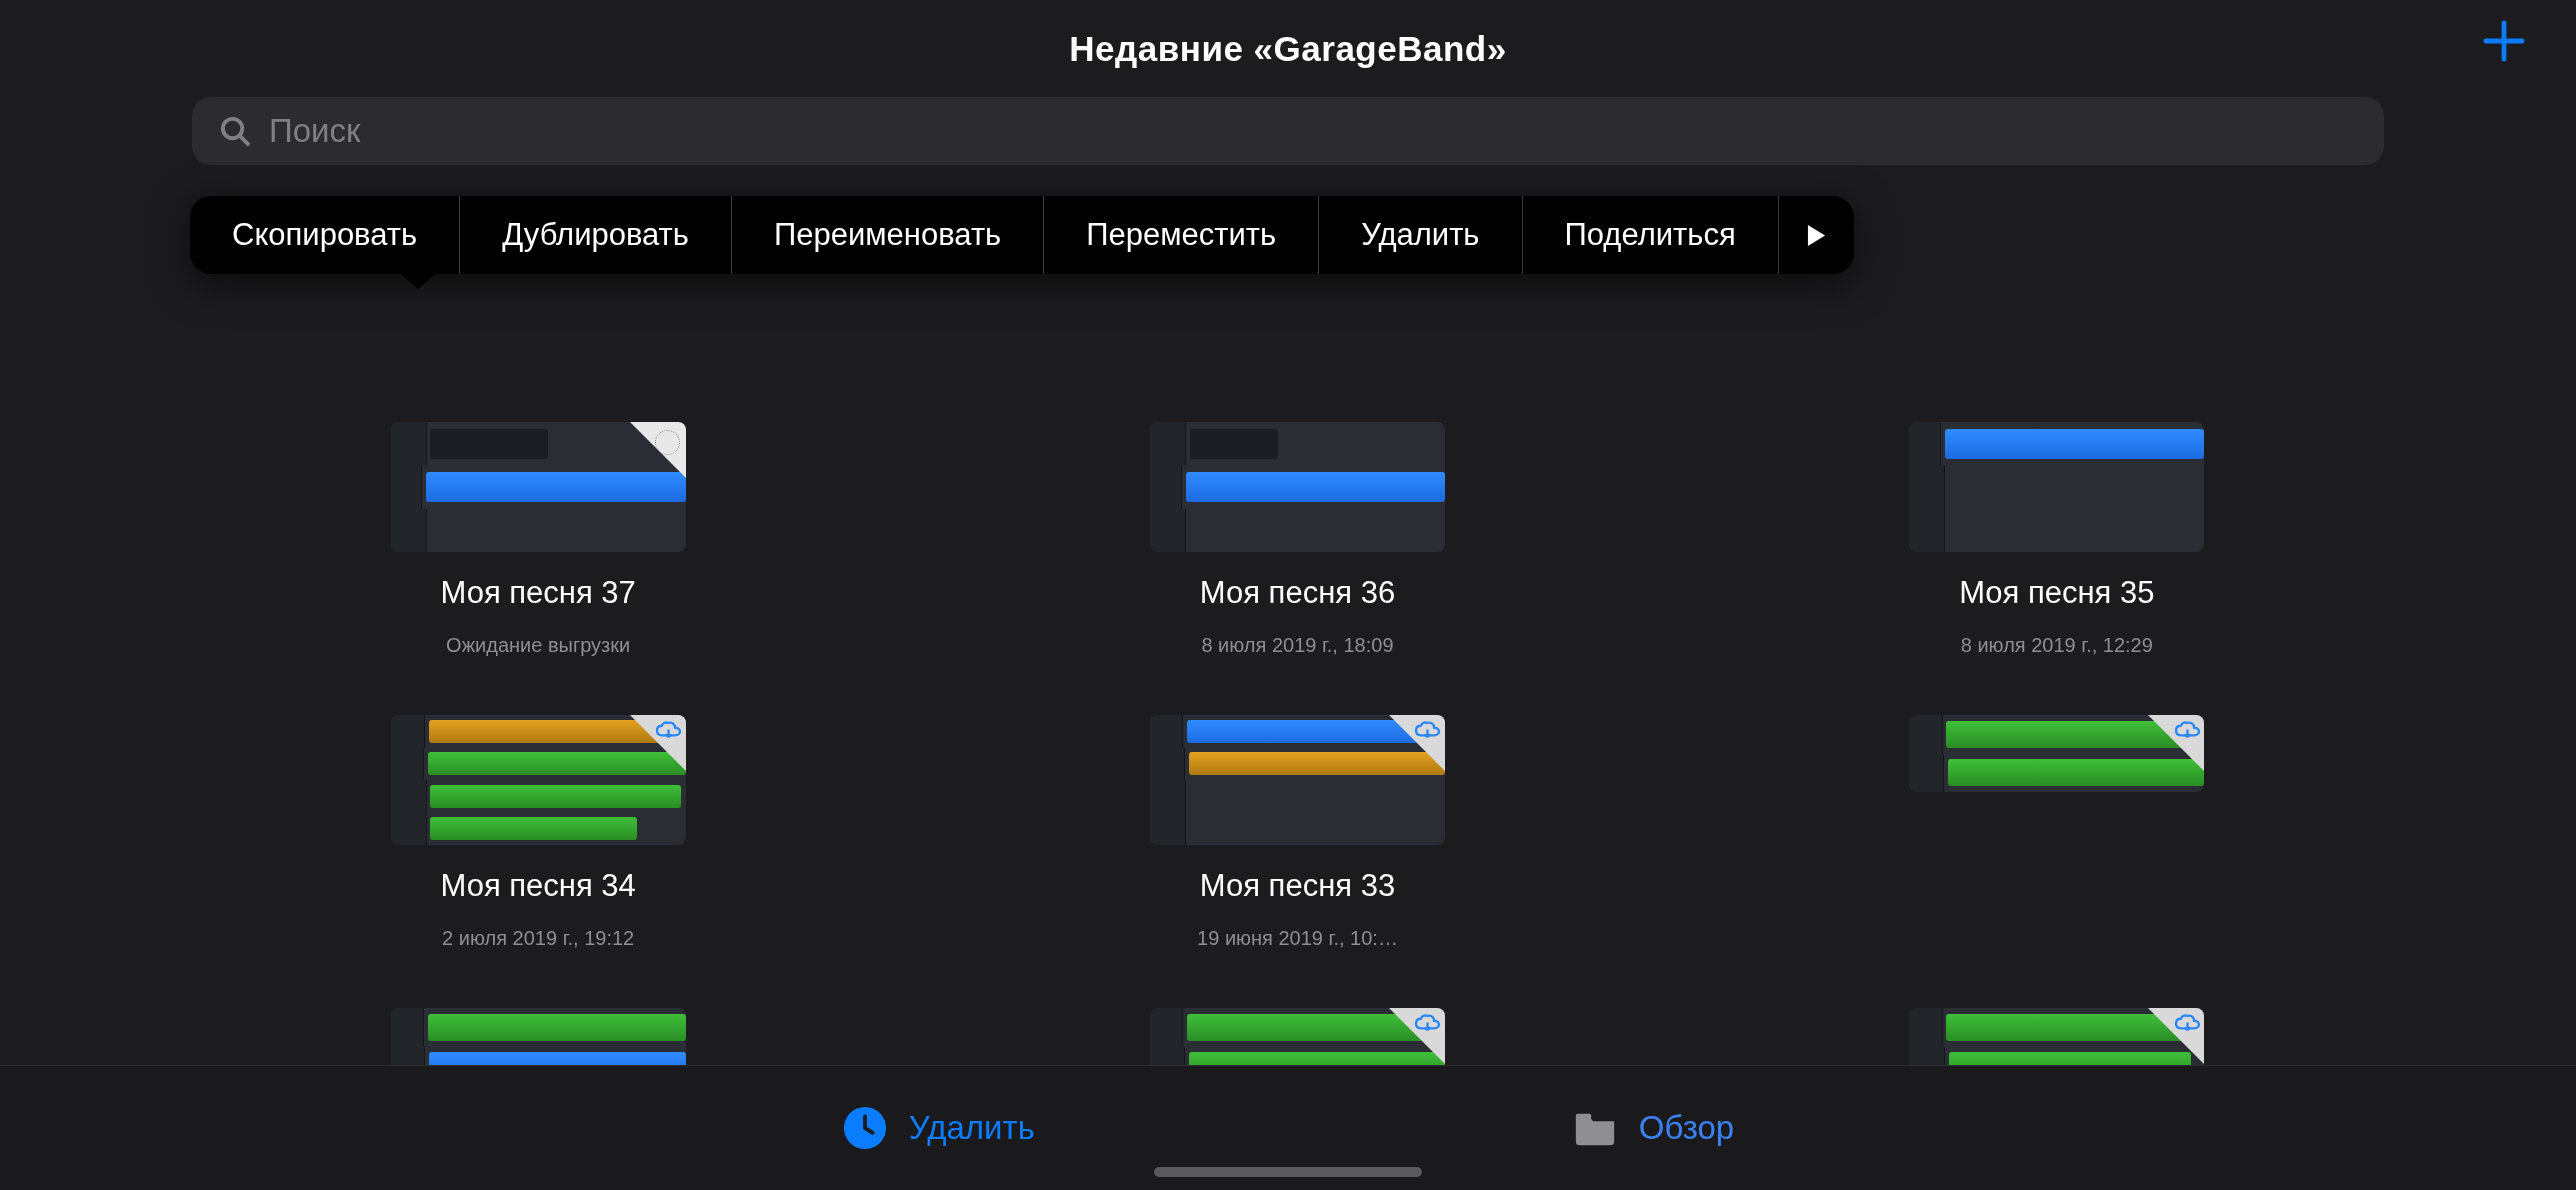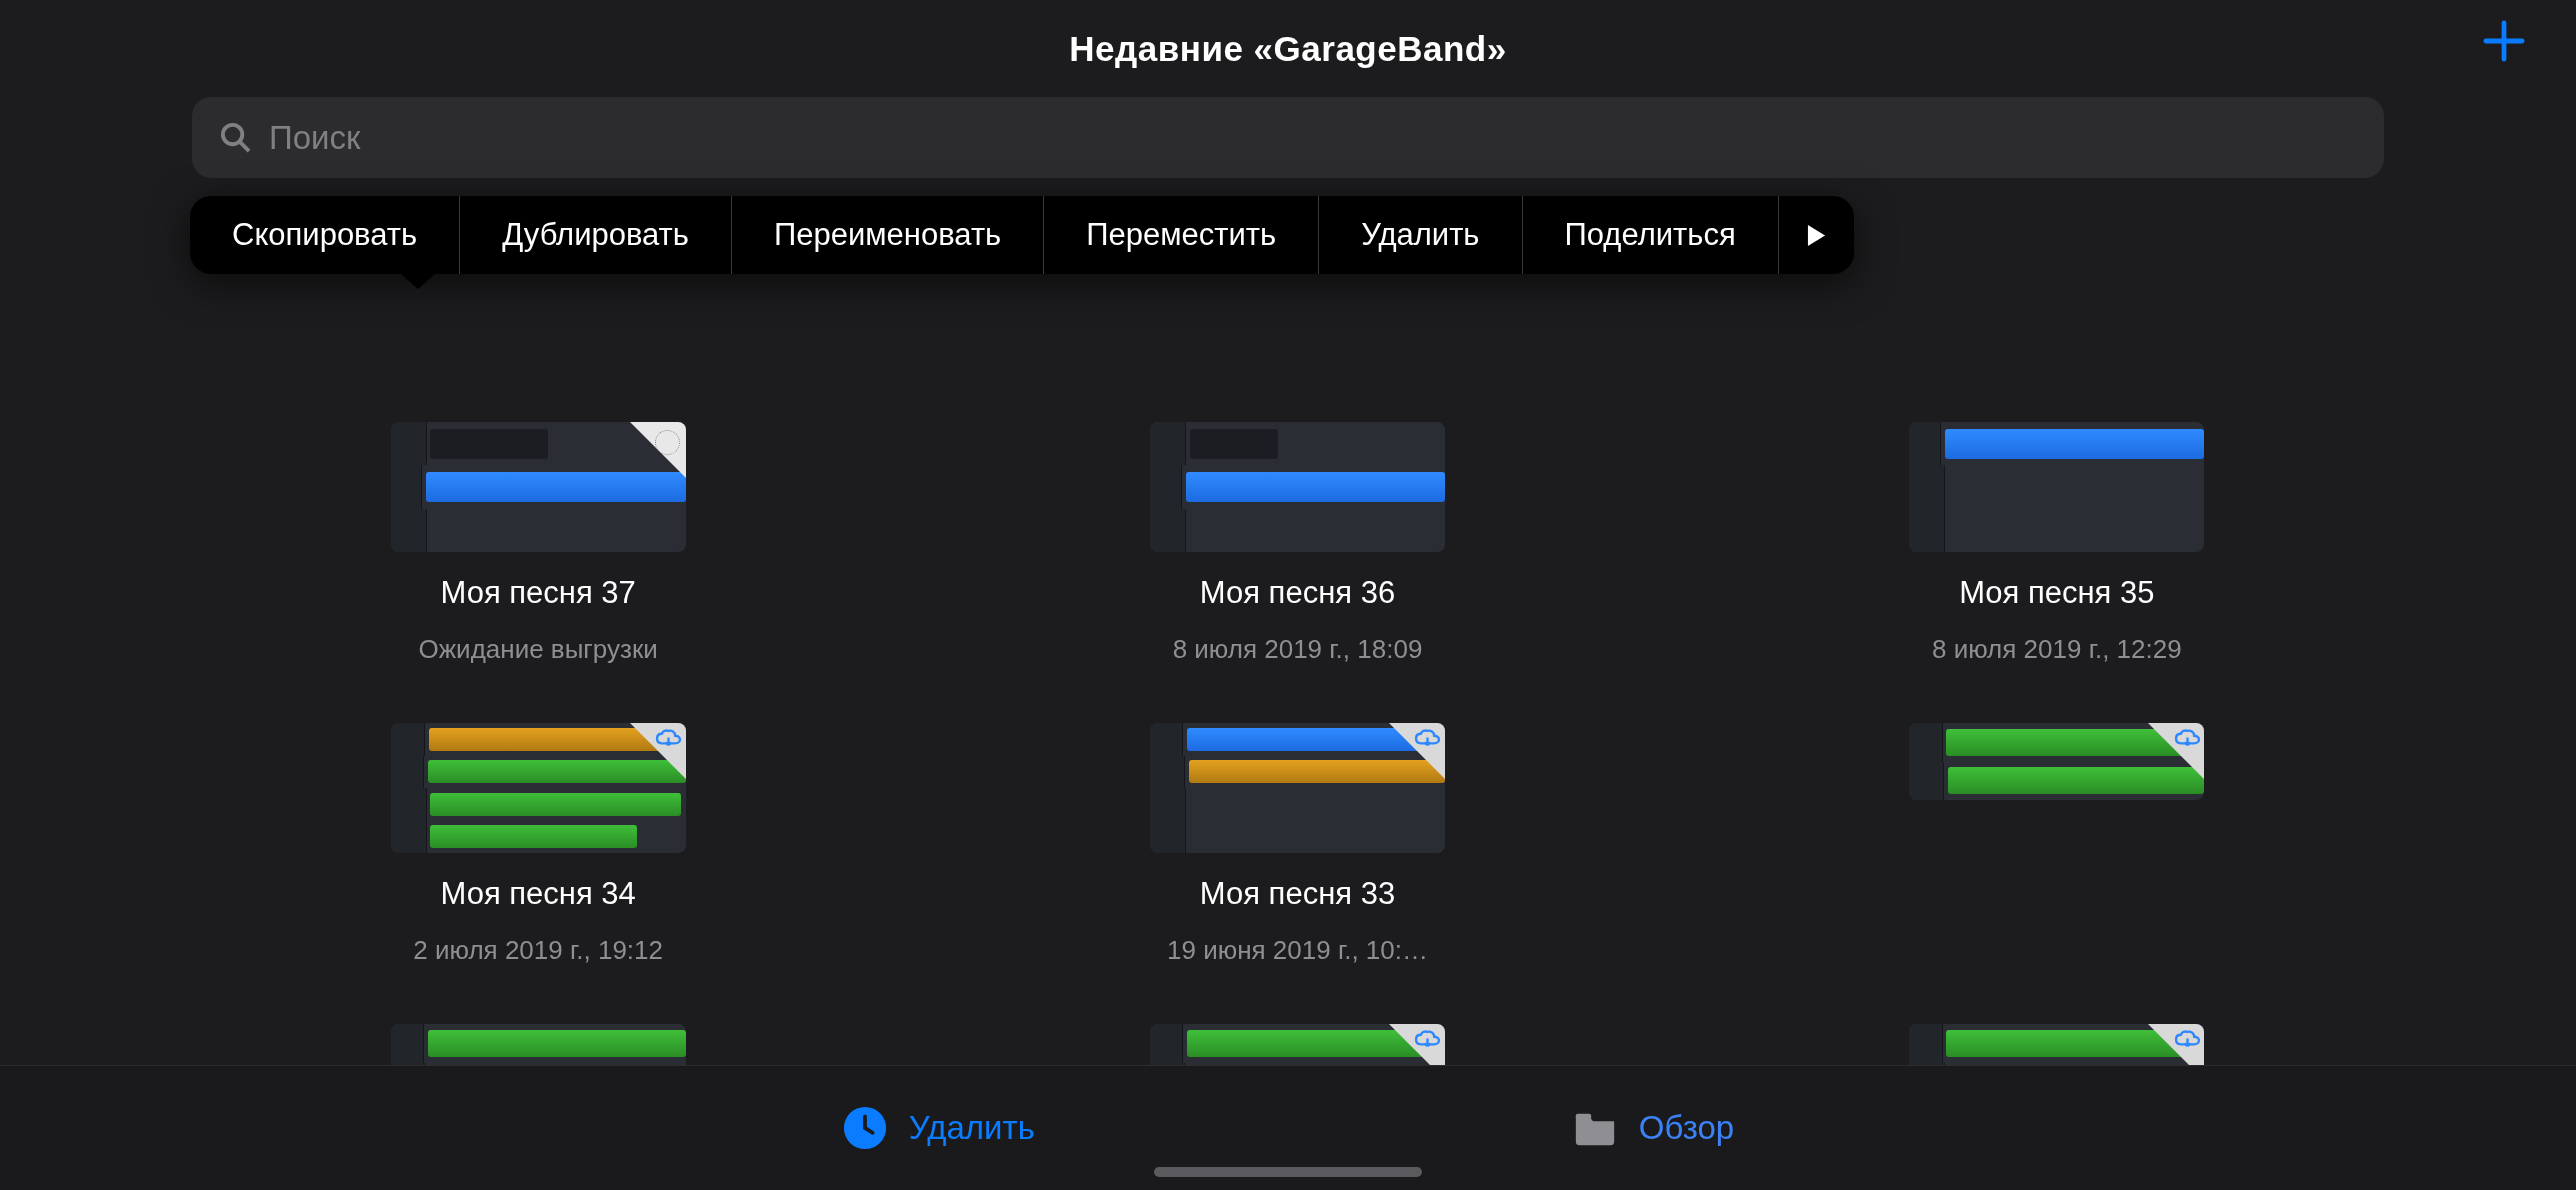--- a/index.html
+++ b/index.html
@@ -6,21 +6,21 @@
   html, body { width: 2576px; height: 1190px; background: #1c1c1e; color: #fff; overflow: hidden; }
 
   
   .header { position: relative; height: 97px; display: flex; align-items: center; justify-content: center; }
   .header-title { font-size: 35px; font-weight: 600; letter-spacing: 0.5px; }
   .header-add { position: absolute; right: 48px; top: 17px; width: 48px; height: 48px; display: flex; align-items: center; justify-content: center; cursor: pointer; }
   .header-add svg { width: 44px; height: 44px; stroke: #0a7cff; stroke-width: 5; stroke-linecap: round; }
 
   
   .search-wrap { position: relative; margin: 0 192px 0 192px; }
-  .search { display: flex; align-items: center; gap: 17px; height: 81px; padding: 0 27px; background: #2c2c2e; border-radius: 19px; }
+  .search { display: flex; align-items: center; gap: 17px; height: 68px; padding: 0 27px; background: #2c2c2e; border-radius: 19px; }
   .search svg { width: 33px; height: 33px; stroke: #808084; stroke-width: 4; fill: none; }
   .search input { flex: 1; background: transparent; border: none; outline: none; color: #dcdce0; font-size: 33px; }
   .search input::placeholder { color: #808084; }
 
   
   .popover { position: absolute; top: 196px; left: 190px; display: flex; background: #000; border-radius: 21px; box-shadow: 0 9.6px 38px rgba(0,0,0,.6); z-index: 50; }
   .popover > .poplabel { padding: 21px 42px; color: #fff; font-size: 31px; font-weight: 400; cursor: pointer; border-right: 1px solid #3a3a3c; white-space: nowrap; }
   .popover > .popmore { padding: 21px 27px; color: #fff; font-size: 27px; cursor: pointer; display:flex;align-items:center;justify-content:center; }
   .popover > .popmore svg { width: 21px; height: 25px; fill: #fff; }
   .popover-arrow { position: absolute; left: 211px; bottom: -15.3px; width: 0; height: 0; border-left: 17px solid transparent; border-right: 17px solid transparent; border-top: 15.3px solid #000; }
@@ -29,21 +29,21 @@
   .grid-scroll { position: absolute; top: 326px; bottom: 125px; left: 0; right: 0; overflow: hidden; padding: 96px 173px 0 192px; }
   .grid { display: grid; grid-template-columns: repeat(3, 1fr); gap: 58px 67px; }
   .cell { display: flex; flex-direction: column; align-items: center; gap: 23px; width: 100%; cursor: pointer; }
   .thumb { position: relative; width: 295px; height: 130px; background: #2a2d33; border-radius: 7.7px; overflow: hidden; }
   .thumb.half { height: 77px; }
   .corner-sel { position: absolute; top: 0; right: 0; width: 0; height: 0; border-top: 0; border-left: 56px solid transparent; border-top: 56px solid #e8e8e8; }
   .corner-sel::after { content: ""; position: absolute; top: -48px; right: 5.8px; width: 23px; height: 23px; border: 1.9px dotted #888; border-radius: 50%; }
   .corner-cloud { position: absolute; top: 0; right: 0; width: 0; height: 0; border-left: 56px solid transparent; border-top: 56px solid #d9d9d9; }
   .corner-cloud svg { position: absolute; top: -50px; right: 3.8px; width: 27px; height: 21px; fill: none; stroke: #2d88ff; stroke-width: 2.5; }
   .cell-title { font-size: 31px; font-weight: 400; color: #fff; text-align: center; }
-  .cell-sub   { font-size: 26px; font-weight: 400; color: #8e8e93; text-align: center; white-space: nowrap; max-width: 307px; overflow: hidden; text-overflow: ellipsis; }
+  .cell-sub   { font-size: 20px; font-weight: 400; color: #8e8e93; text-align: center; white-space: nowrap; max-width: 307px; overflow: hidden; text-overflow: ellipsis; }
 
   
   .track { display:flex; flex-direction:column; width:100%; height:100%; }
   .track-row { flex:1; display:flex; align-items:center; }
   .track-row .lab { width:36px; height:100%; background:#22252a; border-right:1px solid #14161a; }
   .track-row .bar { height:70%; border-radius:2.9px; margin-left:3.8px; }
   .blue   .bar { background: linear-gradient(#2f8bff,#1d6be0); }
   .green  .bar { background: linear-gradient(#3fbf39,#2a8d25); }
   .orange .bar { background: linear-gradient(#e3a11f,#b07a12); }
   .dark   .bar { background: #1b1d22; }

